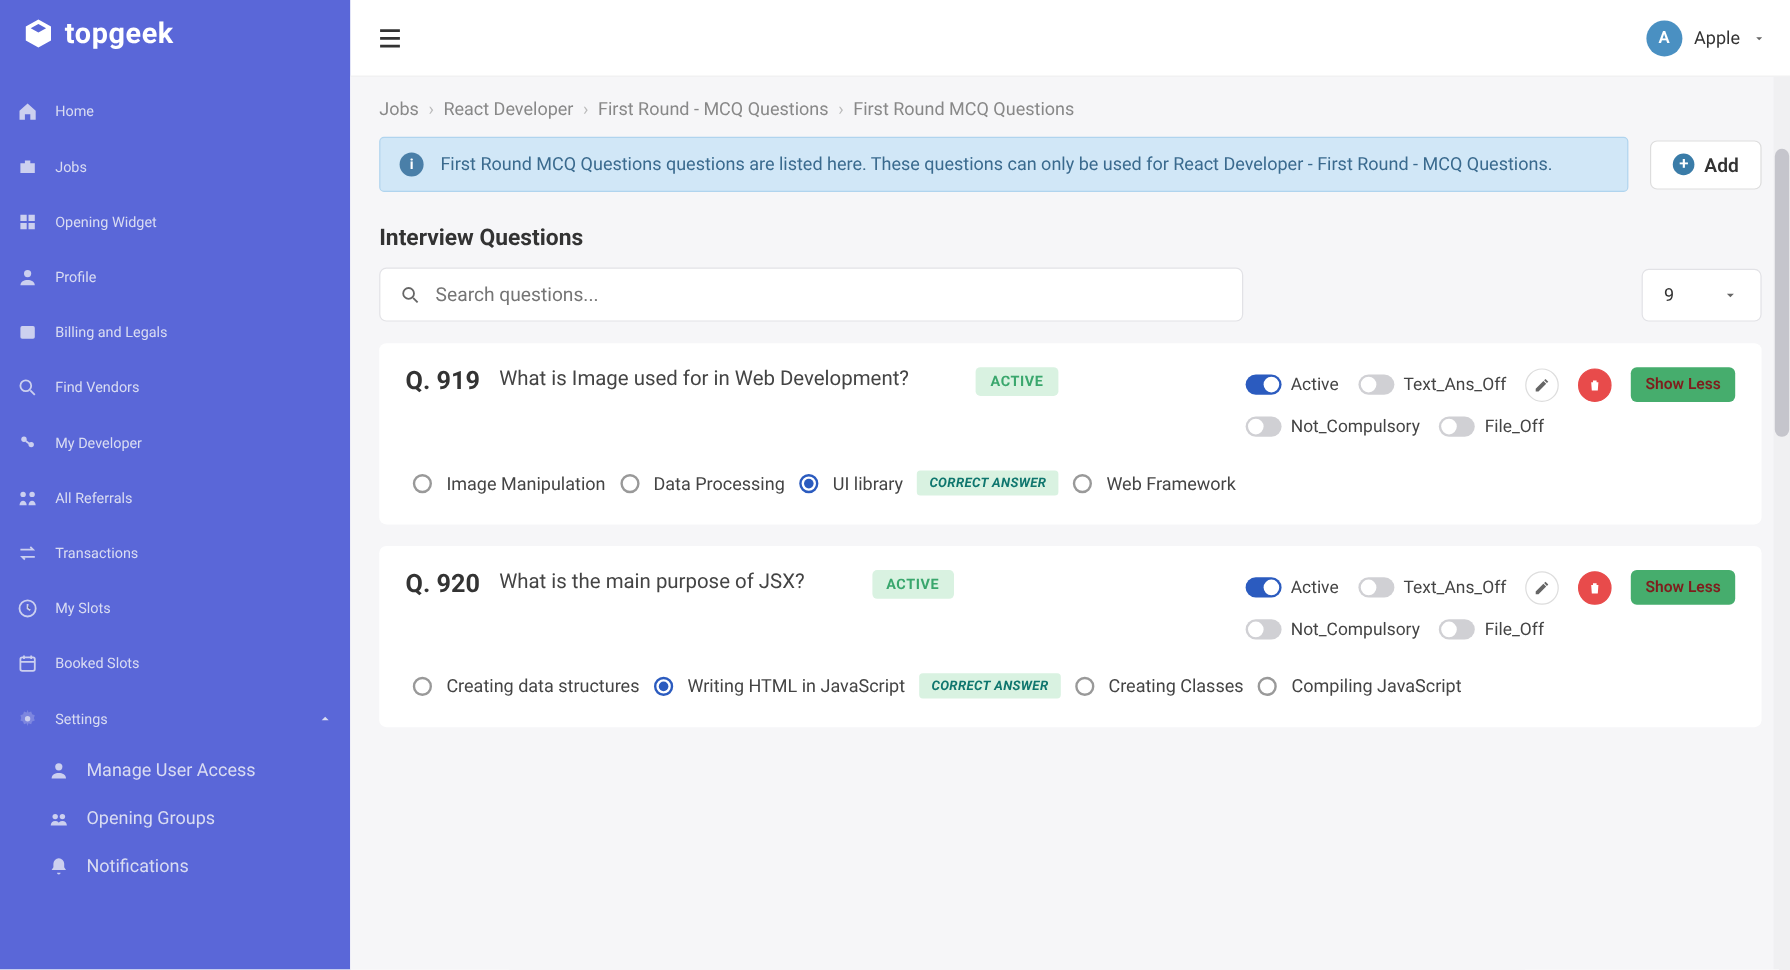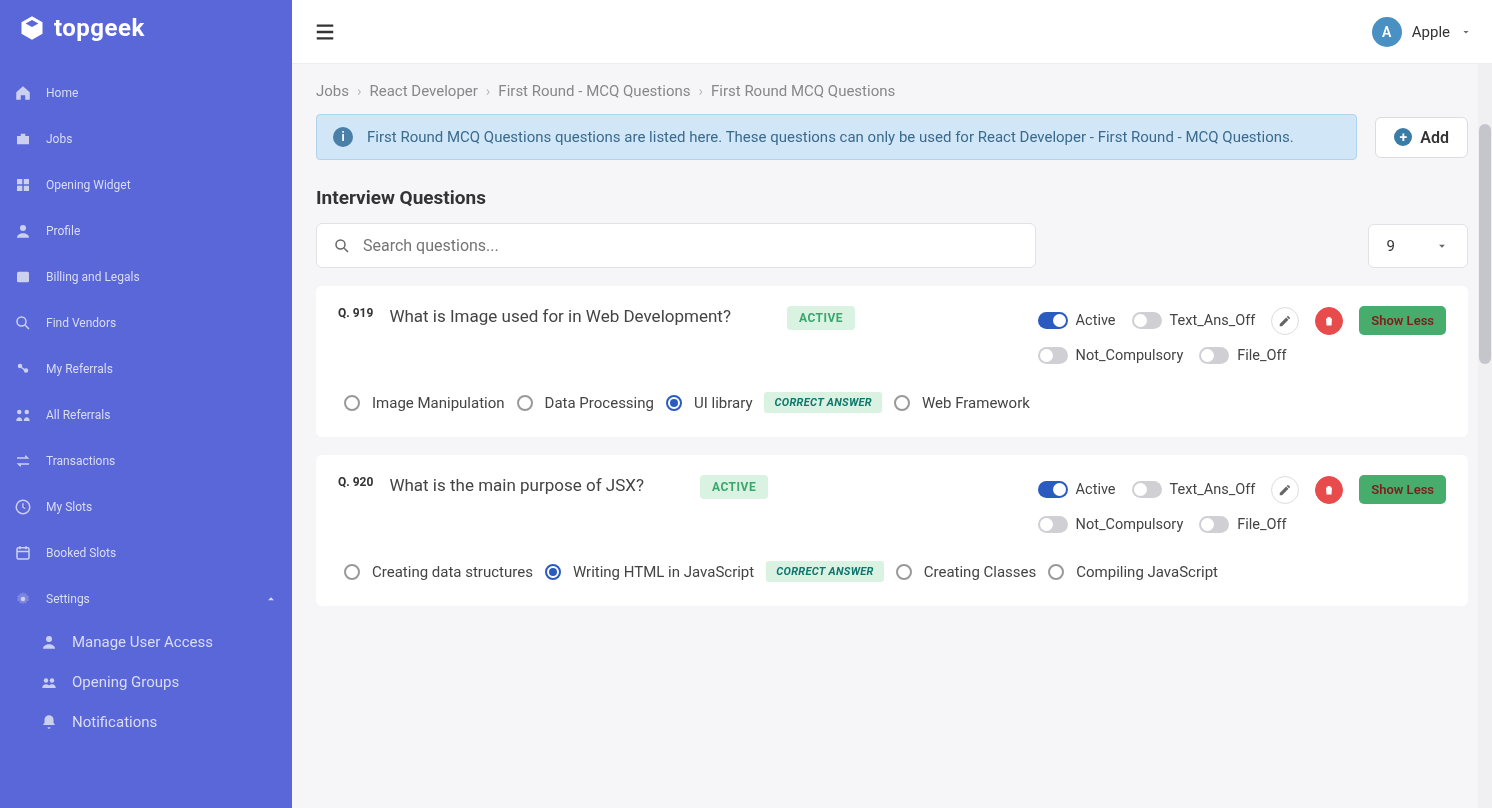--- a/index.html
+++ b/index.html
@@ -41,21 +41,21 @@
 .section-title { font-size:19px; font-weight:700; color:#333; padding:26px 24px 14px; }
 
 .filter-row { display:flex; align-items:center; gap:18px; padding:0 24px 18px; }
 .search-box { flex:0 0 720px; display:flex; align-items:center; gap:12px; background:#fff; border:1px solid #e2e2e6; border-radius:6px; padding:12px 16px; }
 .search-ico { width:18px; height:18px; color:#666; }
 .search-input { flex:1; border:none; outline:none; font-size:16px; color:#666; background:transparent; }
 .page-size { margin-left:auto; display:flex; align-items:center; gap:40px; background:#fff; border:1px solid #e2e2e6; border-radius:6px; padding:12px 18px; font-size:15px; color:#333; cursor:pointer; }
 
 .q-card { background:#fff; border-radius:6px; margin:0 24px 18px; padding:20px 22px 24px; }
 .q-head { display:flex; align-items:flex-start; gap:16px; }
-.q-num { font-size:12px; font-weight:700; color:#333; flex-shrink:0; }
+.q-num { font-size:21px; font-weight:700; color:#333; flex-shrink:0; }
 .q-text { font-size:17px; color:#444; }
 .q-badge { margin-left:40px; background:#d9f2e1; color:#3aa76d; font-size:12px; font-weight:700; padding:5px 12px; border-radius:4px; letter-spacing:.5px; }
 .q-ctrls { margin-left:auto; display:flex; flex-direction:column; gap:12px; }
 .ctrl-row { display:flex; align-items:center; gap:16px; }
 .toggle-grp { display:flex; align-items:center; gap:8px; }
 .toggle { width:30px; height:17px; border-radius:10px; background:#d0d0d4; position:relative; cursor:pointer; flex-shrink:0; }
 .toggle.on { background:#2b5bbf; }
 .toggle::after { content:""; position:absolute; width:13px; height:13px; border-radius:50%; background:#fff; top:2px; left:2px; transition:left .1s; }
 .toggle.on::after { left:15px; }
 .toggle-label { font-size:14.5px; color:#444; white-space:nowrap; }
@@ -126,21 +126,21 @@
             <path stroke="currentColor" stroke-width="2" d="M15 15l5 5"></path>
           </svg>
           <span>Find Vendors</span>
         </div>
         <div class="nav-item">
           <svg class="nav-icon" viewBox="0 0 24 24">
             <circle cx="8" cy="8" r="3" fill="currentColor"></circle>
             <circle cx="16" cy="14" r="3" fill="currentColor"></circle>
             <path stroke="currentColor" stroke-width="2" d="M10 10l4 3"></path>
           </svg>
-          <span>My Referrals</span>
+          <span>My Developer</span>
         </div>
         <div class="nav-item">
           <svg class="nav-icon" viewBox="0 0 24 24">
             <circle cx="7" cy="8" r="3" fill="currentColor"></circle>
             <circle cx="17" cy="8" r="3" fill="currentColor"></circle>
             <path fill="currentColor" d="M3 20c0-3 2-5 4-5s4 2 4 5zM13 20c0-3 2-5 4-5s4 2 4 5z"></path>
           </svg>
           <span>All Referrals</span>
         </div>
         <div class="nav-item">

